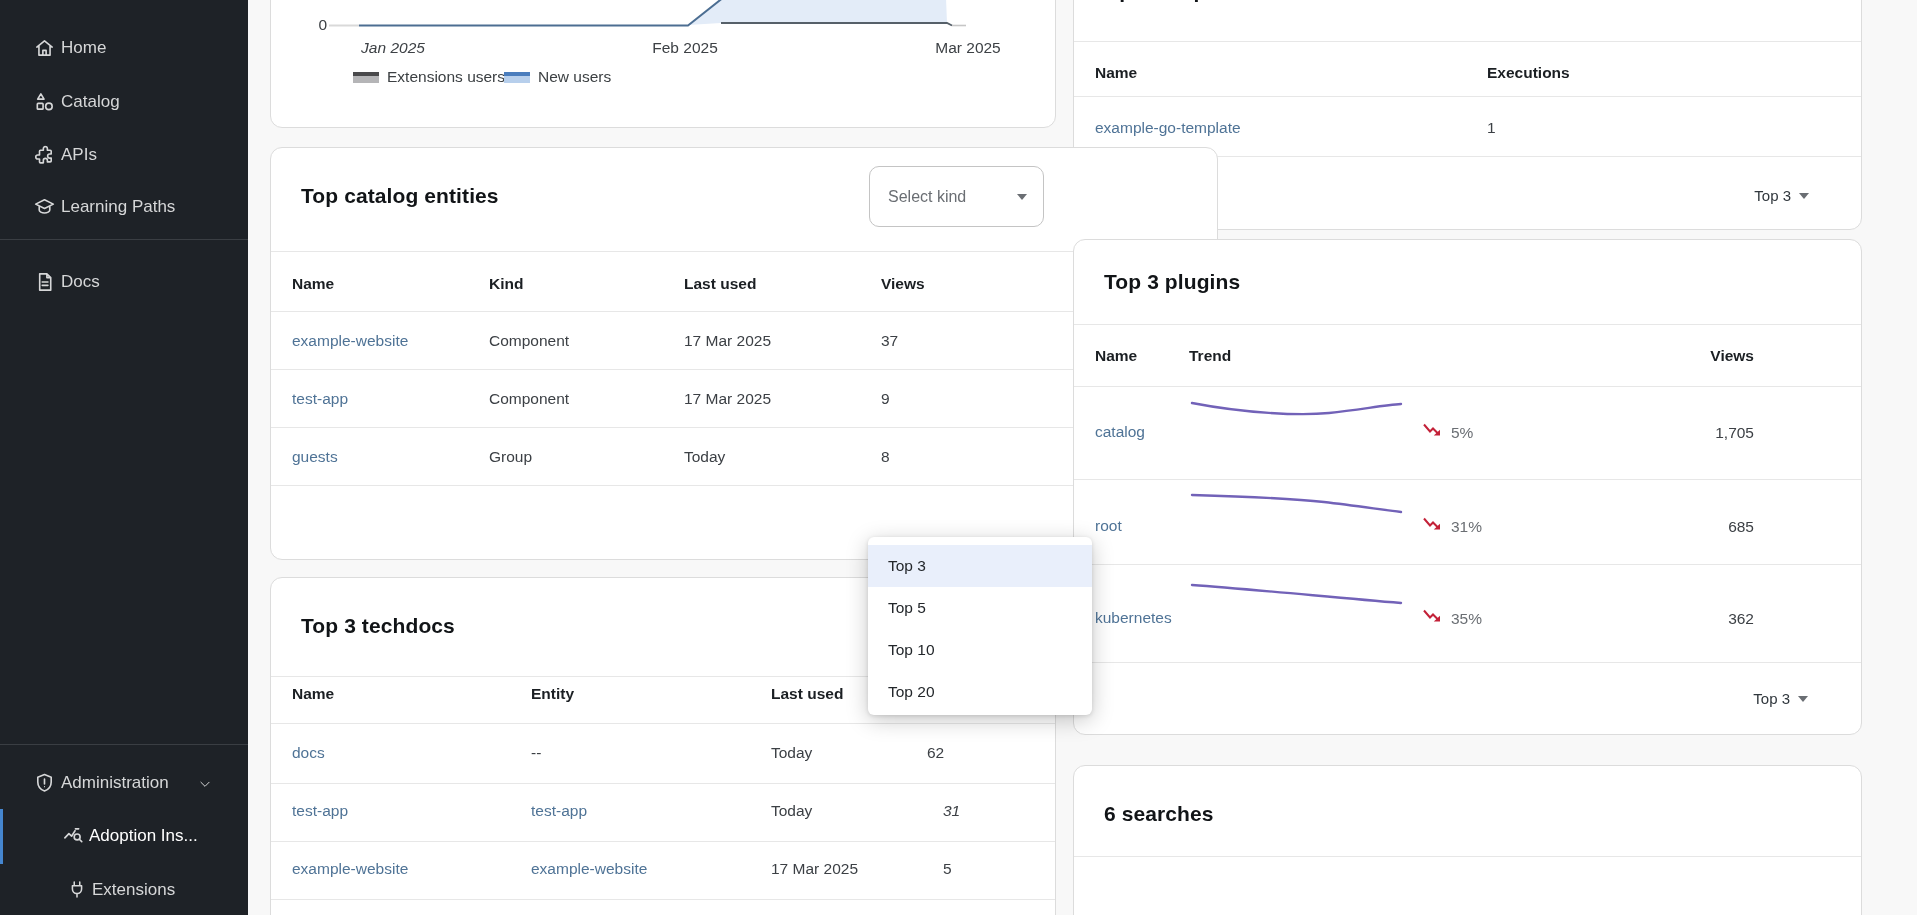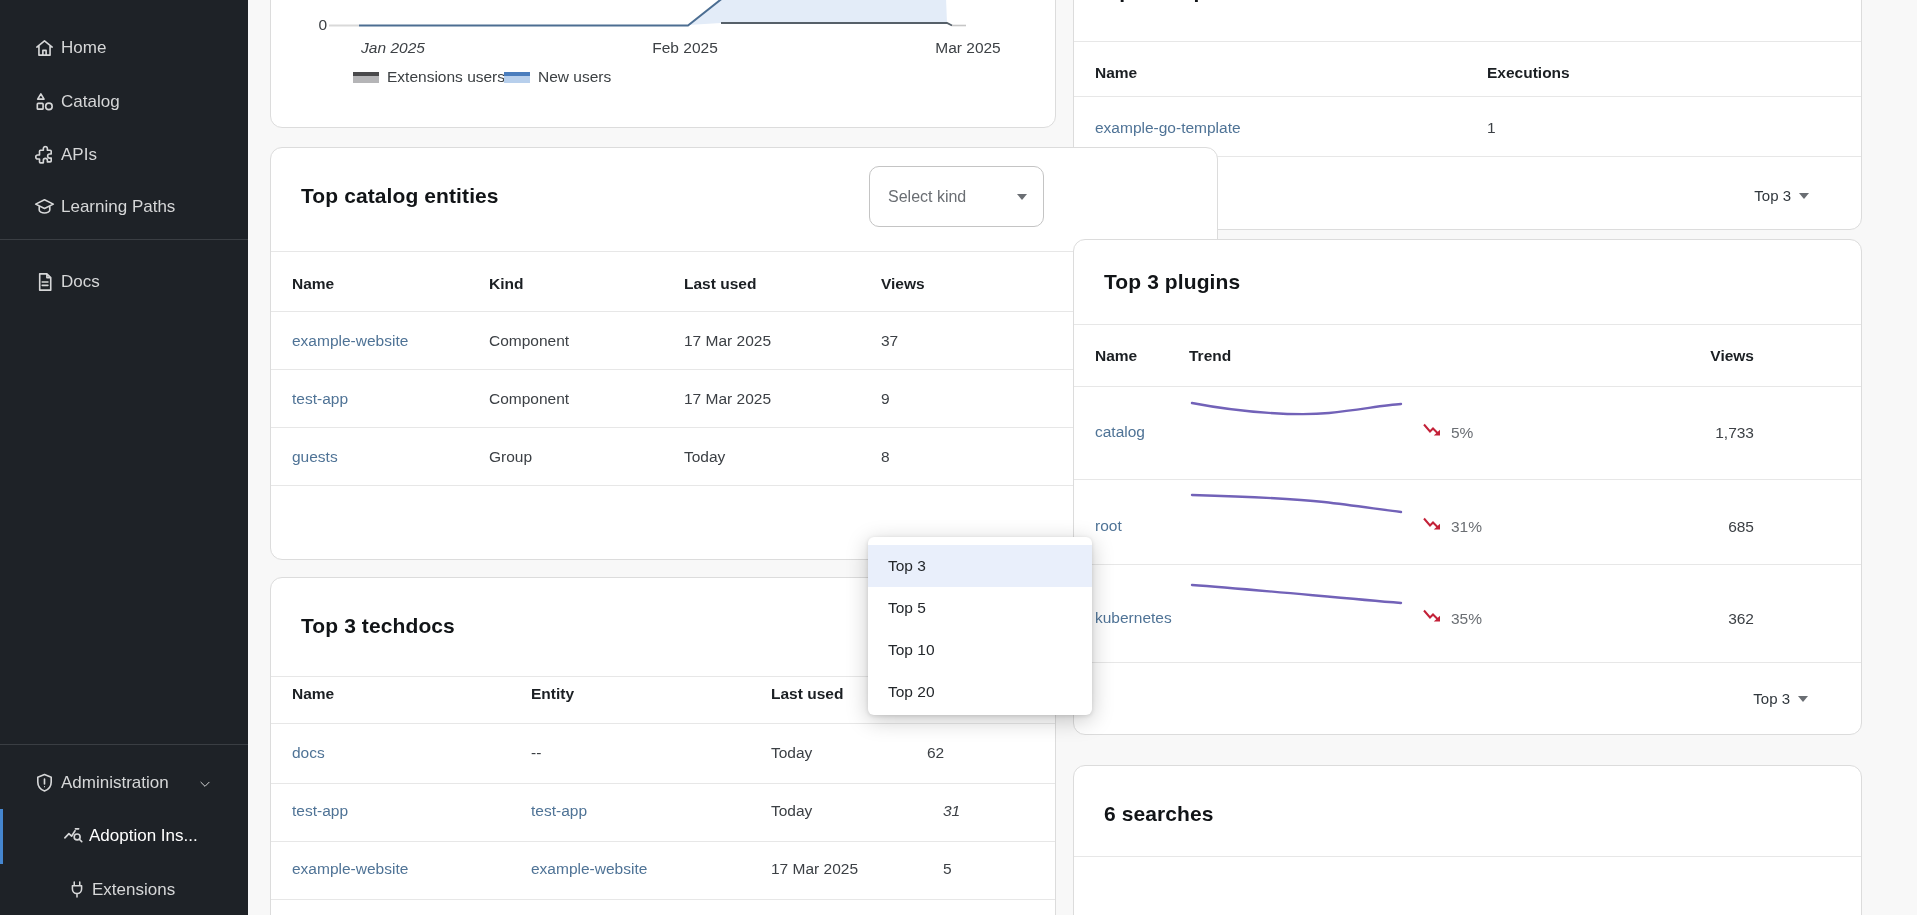--- a/index.html
+++ b/index.html
@@ -268,21 +268,21 @@
       <svg class="spark" style="left:115px; top:150px;" width="215" height="40" viewBox="0 0 215 40">
         <path d="M3 13 C 55 23, 110 26, 140 23 C 170 20, 195 15, 212 14" stroke="#7262b8" stroke-width="2.4" fill="none" stroke-linecap="round"></path>
       </svg>
       <span class="tdicon" style="left:348px; top:181px;">
         <svg viewBox="0 0 20 18" width="20" height="18">
             <polyline points="2,3.5 8,10.5 11,7.5 16,12.5" stroke="#c32138" stroke-width="2" fill="none"></polyline>
             <polygon points="18,14.5 11.8,14.5 18,8.8" fill="#c32138"></polygon>
           </svg>
       </span>
       <div class="trend-pct" style="left:377px; top:184px;">5%</div>
-      <div class="td" style="right:107px; top:184px;">1,733</div>
+      <div class="td" style="right:107px; top:184px;">1,705</div>
     </div>
     <div class="hdiv" style="top:239px;"></div>
 
     <div>
       <div class="td link" style="left:21px; top:277px;">root</div>
       <svg class="spark" style="left:115px; top:244px;" width="215" height="40" viewBox="0 0 215 40">
         <path d="M3 11 C 55 12.5, 100 14, 135 18 C 165 21.5, 195 26, 212 28" stroke="#7262b8" stroke-width="2.4" fill="none" stroke-linecap="round"></path>
       </svg>
       <span class="tdicon" style="left:348px; top:275px;">
         <svg viewBox="0 0 20 18" width="20" height="18">

